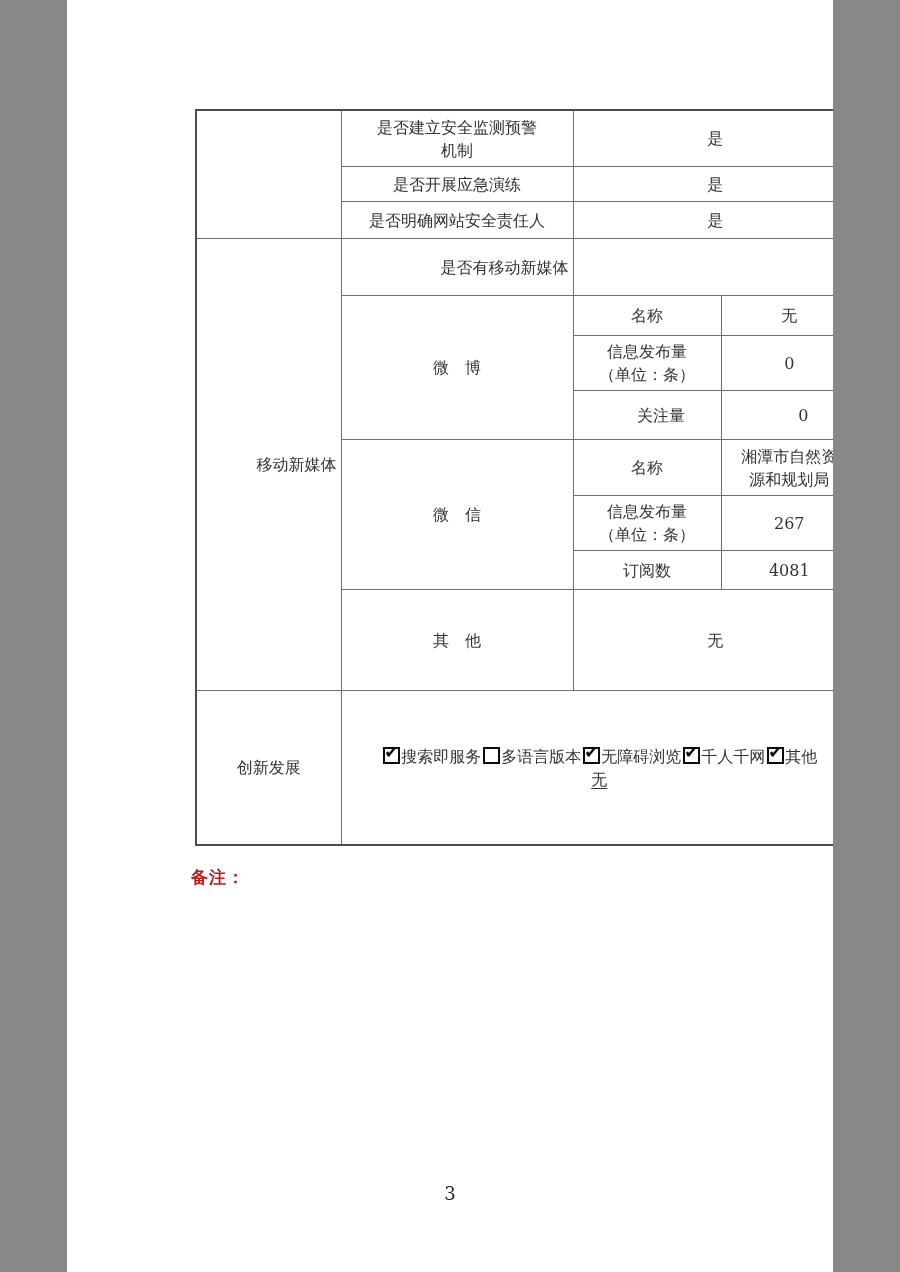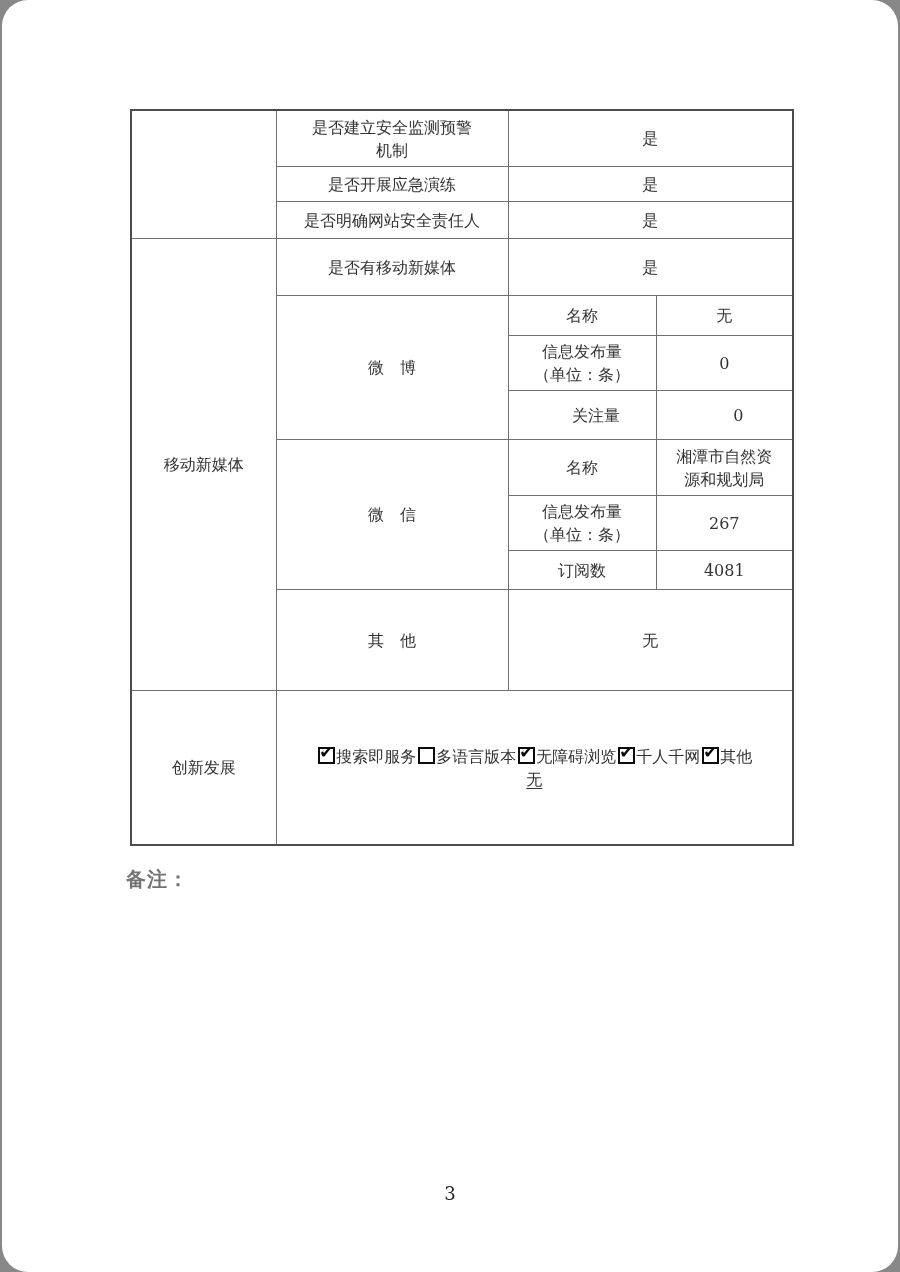--- a/index.html
+++ b/index.html
@@ -1,45 +1,44 @@
 <!DOCTYPE html>
 <html><head>
 <meta charset="utf-8">
 <style>
   html,body { margin:0; padding:0; background:#888; }
   .page {
     position:relative;
-    width:896px; height:1272px;
+    width:766px; height:1272px;
     margin:0 auto;
     background:#ffffff;
     font-family:"DejaVu Serif","Liberation Serif",serif;
     color:#333333;
     overflow:hidden;
-    border-radius:26px;
   }
   table.report-table {
     position:absolute; left:128px; top:109px;
     width:662px;
     border-collapse:collapse;
     table-layout:fixed;
     border:2px solid #4c4c4c;
   }
   table.report-table td {
     border:1px solid #707070;
     text-align:center;
     vertical-align:middle;
     font-size:16px;
     line-height:23px;
     padding:2px 4px;
     overflow:hidden;
   }
   tr.r1  td { height:51px; }
   tr.r2  td { height:30px; }
   tr.r3  td { height:32px; }
-  tr.r4  td { height:52px; }
+  tr.r4  td { height:52px;text-align:right; }
   tr.r5  td { height:35px; }
   tr.r6  td { height:50px; }
   tr.r7  td { height:44px;padding-left:32px; }
   tr.r8  td { height:51px; }
   tr.r9  td { height:50px; }
   tr.r10 td { height:34px;margin-top:32px; }
   tr.r11 td { height:96px; }
   tr.r12 td { height:149px; }
   td.innovation-cell {
     text-align:left;
@@ -62,21 +61,21 @@
     left:-1px; top:-8px;
     font-size:17px;
     font-weight:bold;
     color:#0b0b0b;
     font-family:"DejaVu Sans","Liberation Sans",sans-serif;
   }
   .cb-item { white-space:nowrap; }
   .underlined { text-decoration:underline; text-underline-offset:3px; }
   .notes {
     position:absolute; left:124px; top:866px;
-    font-size:20px; font-weight:bold; color:#737373;
+    font-size:17px; font-weight:bold; color:#b91c1c;
     letter-spacing:1px;
   }
   .page-number {
     position:absolute; left:0; top:1183px;
     width:100%; text-align:center;
     font-size:18px; color:#222;
   }
 </style>
 </head>
 <body>

